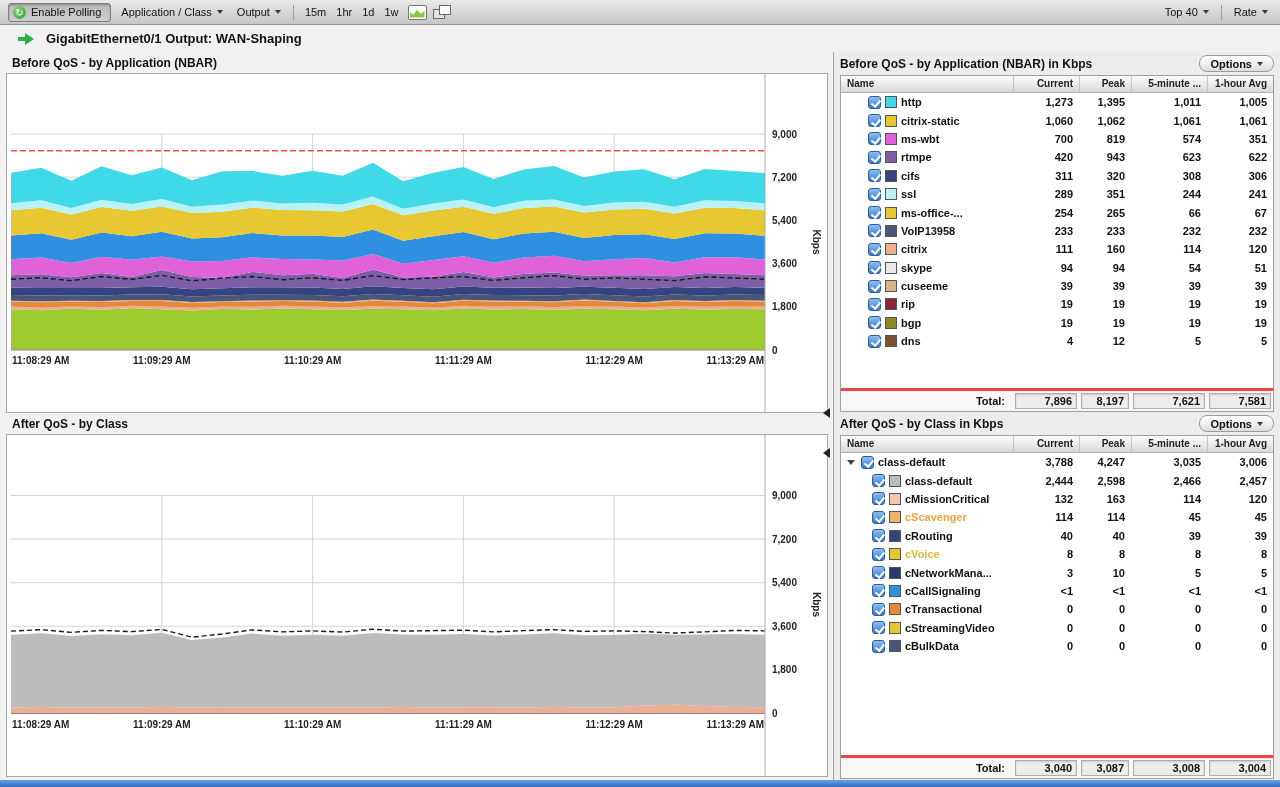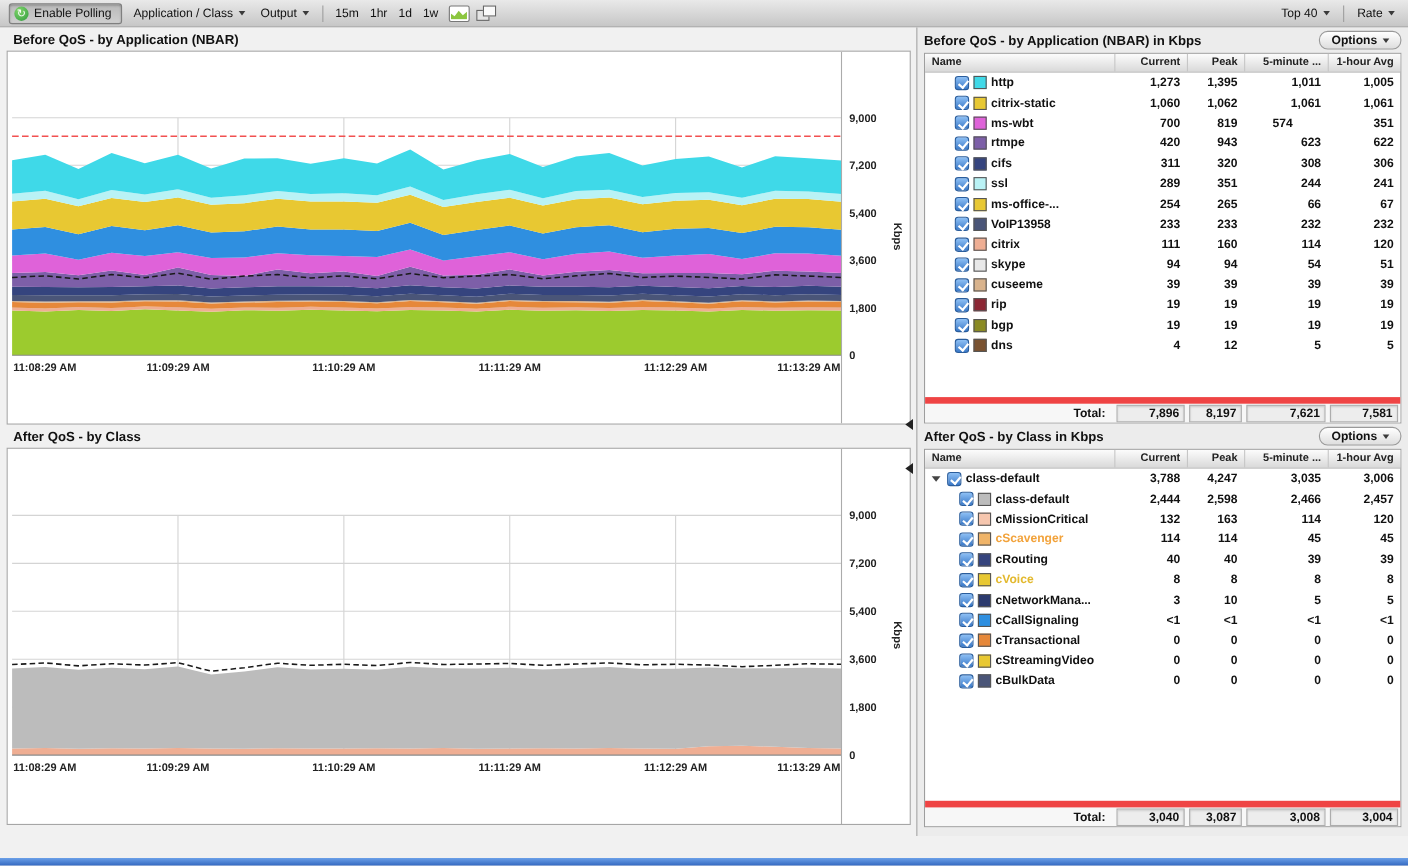--- a/index.html
+++ b/index.html
@@ -54,21 +54,21 @@
 .t-row{height:18.4px;display:flex;align-items:center;}
 .t-name{flex:1;display:flex;align-items:center;gap:4px;padding-left:6px;min-width:0;}
 .t-name.gutter{padding-left:27px;}
 .t-name.indent{padding-left:31px;}
 .t-num{text-align:right;padding-right:6px;font-size:11px;flex:0 0 auto;}
 .tree-tri{width:0;height:0;border-left:4px solid transparent;border-right:4px solid transparent;border-top:5px solid #444;margin-right:2px;flex:0 0 auto;}
 .cb{width:13px;height:13px;border-radius:3px;background:linear-gradient(#8ec0f5,#3a79c8);border:1px solid #2a5d9c;position:relative;flex:0 0 13px;}
 .cb::after{content:"";position:absolute;left:4px;top:1.5px;width:3.5px;height:7px;border:solid #fff;border-width:0 2px 2px 0;transform:rotate(40deg);}
 .swatch{width:12px;height:12px;border:1px solid #555;flex:0 0 12px;}
 .rlabel{white-space:nowrap;overflow:hidden;text-overflow:ellipsis;font-size:11px;}
-.t-total{height:23px;display:flex;align-items:center;border-top:6px solid #ef4444;background:#f7f7f7;flex:0 0 23px;}
+.t-total{height:23px;display:flex;align-items:center;border-top:3px solid #ef4444;background:#f7f7f7;flex:0 0 23px;}
 .total-label{flex:1;text-align:right;padding-right:8px;font-size:11px;}
 .total-cell{display:flex;flex:0 0 auto;}
 .total-box{height:16px;line-height:15px;background:#ededed;border:1px solid #adadad;box-shadow:inset 0 1px 2px rgba(0,0,0,.15);text-align:right;padding-right:4px;font-size:11px;margin:0 2px;flex:1;}
 
 .split-arrow{position:absolute;width:0;height:0;border-top:5px solid transparent;border-bottom:5px solid transparent;border-right:7px solid #222;cursor:pointer;}
 .bottom-bar{position:absolute;left:0;bottom:0;width:100%;height:7px;background:linear-gradient(#6ba0e8,#3468c0);}
 </style>
 </head>
 <body>
 
@@ -106,20 +106,27 @@
       <span>Top 40</span>
         <span class="caret"></span>
     </div>
     <div class="tsep"></div>
     <div class="dd">
       <span>Rate</span>
         <span class="caret"></span>
     </div>
   </div>
 
+  <div class="title-row">
+    <span class="go-arrow">
+        <i class="shaft"></i>
+        <i class="head"></i>
+      </span>
+    <span class="title-text">GigabitEthernet0/1 Output: WAN-Shaping</span>
+  </div>
 
   <div class="main">
 
     <div class="left">
       <div class="chart-label">Before QoS - by Application (NBAR)</div>
       <div class="chart-box" id="chart-box-1">
         <svg id="svg-before" viewBox="0 0 820 338" preserveAspectRatio="none">
             <line x1="154.8" y1="60" x2="154.8" y2="276" stroke="#d4d4d4" stroke-width="1"></line>
             <line x1="305.6" y1="60" x2="305.6" y2="276" stroke="#d4d4d4" stroke-width="1"></line>
             <line x1="456.4" y1="60" x2="456.4" y2="276" stroke="#d4d4d4" stroke-width="1"></line>
@@ -234,21 +241,21 @@
               <div class="t-num" style="width: 66px;">1,061</div>
             </div>
             <div class="t-row">
               <div class="t-name gutter">
                 <span class="cb"></span>
                 <span class="swatch" style="background: rgb(223, 98, 217);"></span>
                 <span class="rlabel">ms-wbt</span>
               </div>
               <div class="t-num" style="width: 66px;">700</div>
               <div class="t-num" style="width: 52px;">819</div>
-              <div class="t-num" style="width: 76px; text-align: center;">574</div>
+              <div class="t-num" style="width: 76px;">574</div>
               <div class="t-num" style="width: 66px;">351</div>
             </div>
             <div class="t-row">
               <div class="t-name gutter">
                 <span class="cb"></span>
                 <span class="swatch" style="background: rgb(125, 95, 168);"></span>
                 <span class="rlabel">rtmpe</span>
               </div>
               <div class="t-num" style="width: 66px;">420</div>
               <div class="t-num" style="width: 52px;">943</div>

